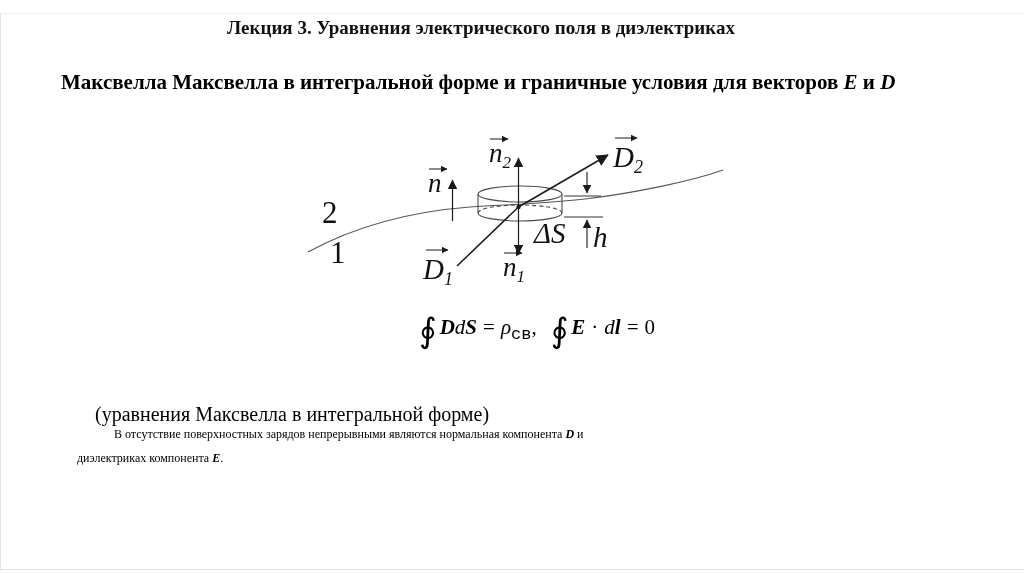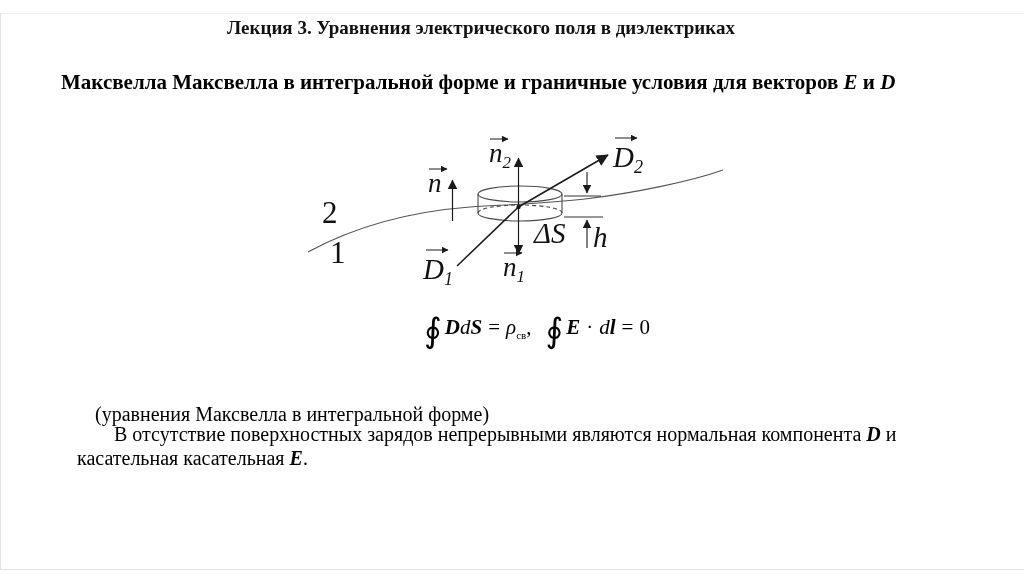--- a/index.html
+++ b/index.html
@@ -28,29 +28,29 @@
     position:absolute;top:313px;left:0;right:0;
     text-align:center;padding-left:50px;
     font-size:21px;color:#000;
   }
   .formula .oint{
     font-family:"DejaVu Sans","DejaVu Serif",sans-serif;
     font-size:34px;font-weight:normal;vertical-align:-8px;line-height:1;
     margin-right:3px;
   }
   .formula .rel{margin:0 6px;}
-  .formula sub{font-size:11px;}
+  .formula sub{font-size:17px;font-family:Liberation Mono, monospace;}
   .formula .gap{display:inline-block;width:14px;}
   .caption{
     position:absolute;top:388px;left:95px;
     font-size:20px;white-space:nowrap;margin-top:15px;
   }
   .para{
     position:absolute;top:422px;left:77px;
-    font-size:20px;line-height:24px;
+    font-size:12px;line-height:24px;
   }
   .para .l1{padding-left:37px;white-space:nowrap;}
   .para .l2{white-space:nowrap;}
 </style>
 </head>
 <body>
 
 <div class="slide">
 
   <div class="frame-line" style="left:0;top:13px;width:100%;height:1px;background:#efefef;"></div>
@@ -112,16 +112,16 @@
   </svg>
 
   <div class="formula">
     <span class="oint">∮</span><span class="vb">D</span><span class="it">d</span><span class="vb">S</span><span class="rel">=</span><span class="it">ρ</span><sub>св</sub><span>,</span><span class="gap"></span><span class="oint">∮</span><span class="vb">E</span><span class="rel">·</span><span class="it">d</span><span class="vb">l</span><span class="rel">=</span><span>0</span>
   </div>
 
   <div class="caption">(уравнения Максвелла в интегральной форме)</div>
 
   <div class="para">
     <div class="l1"><span>В отсутствие поверхностных зарядов непрерывными являются нормальная компонента </span><span class="vb">D</span><span> и</span></div>
-    <div class="l2"><span>касательная касательная </span><span class="vb">E</span><span>.</span></div>
+    <div class="l2"><span>диэлектриках компонента </span><span class="vb">E</span><span>.</span></div>
   </div>
 
 </div>
 
 </body></html>

